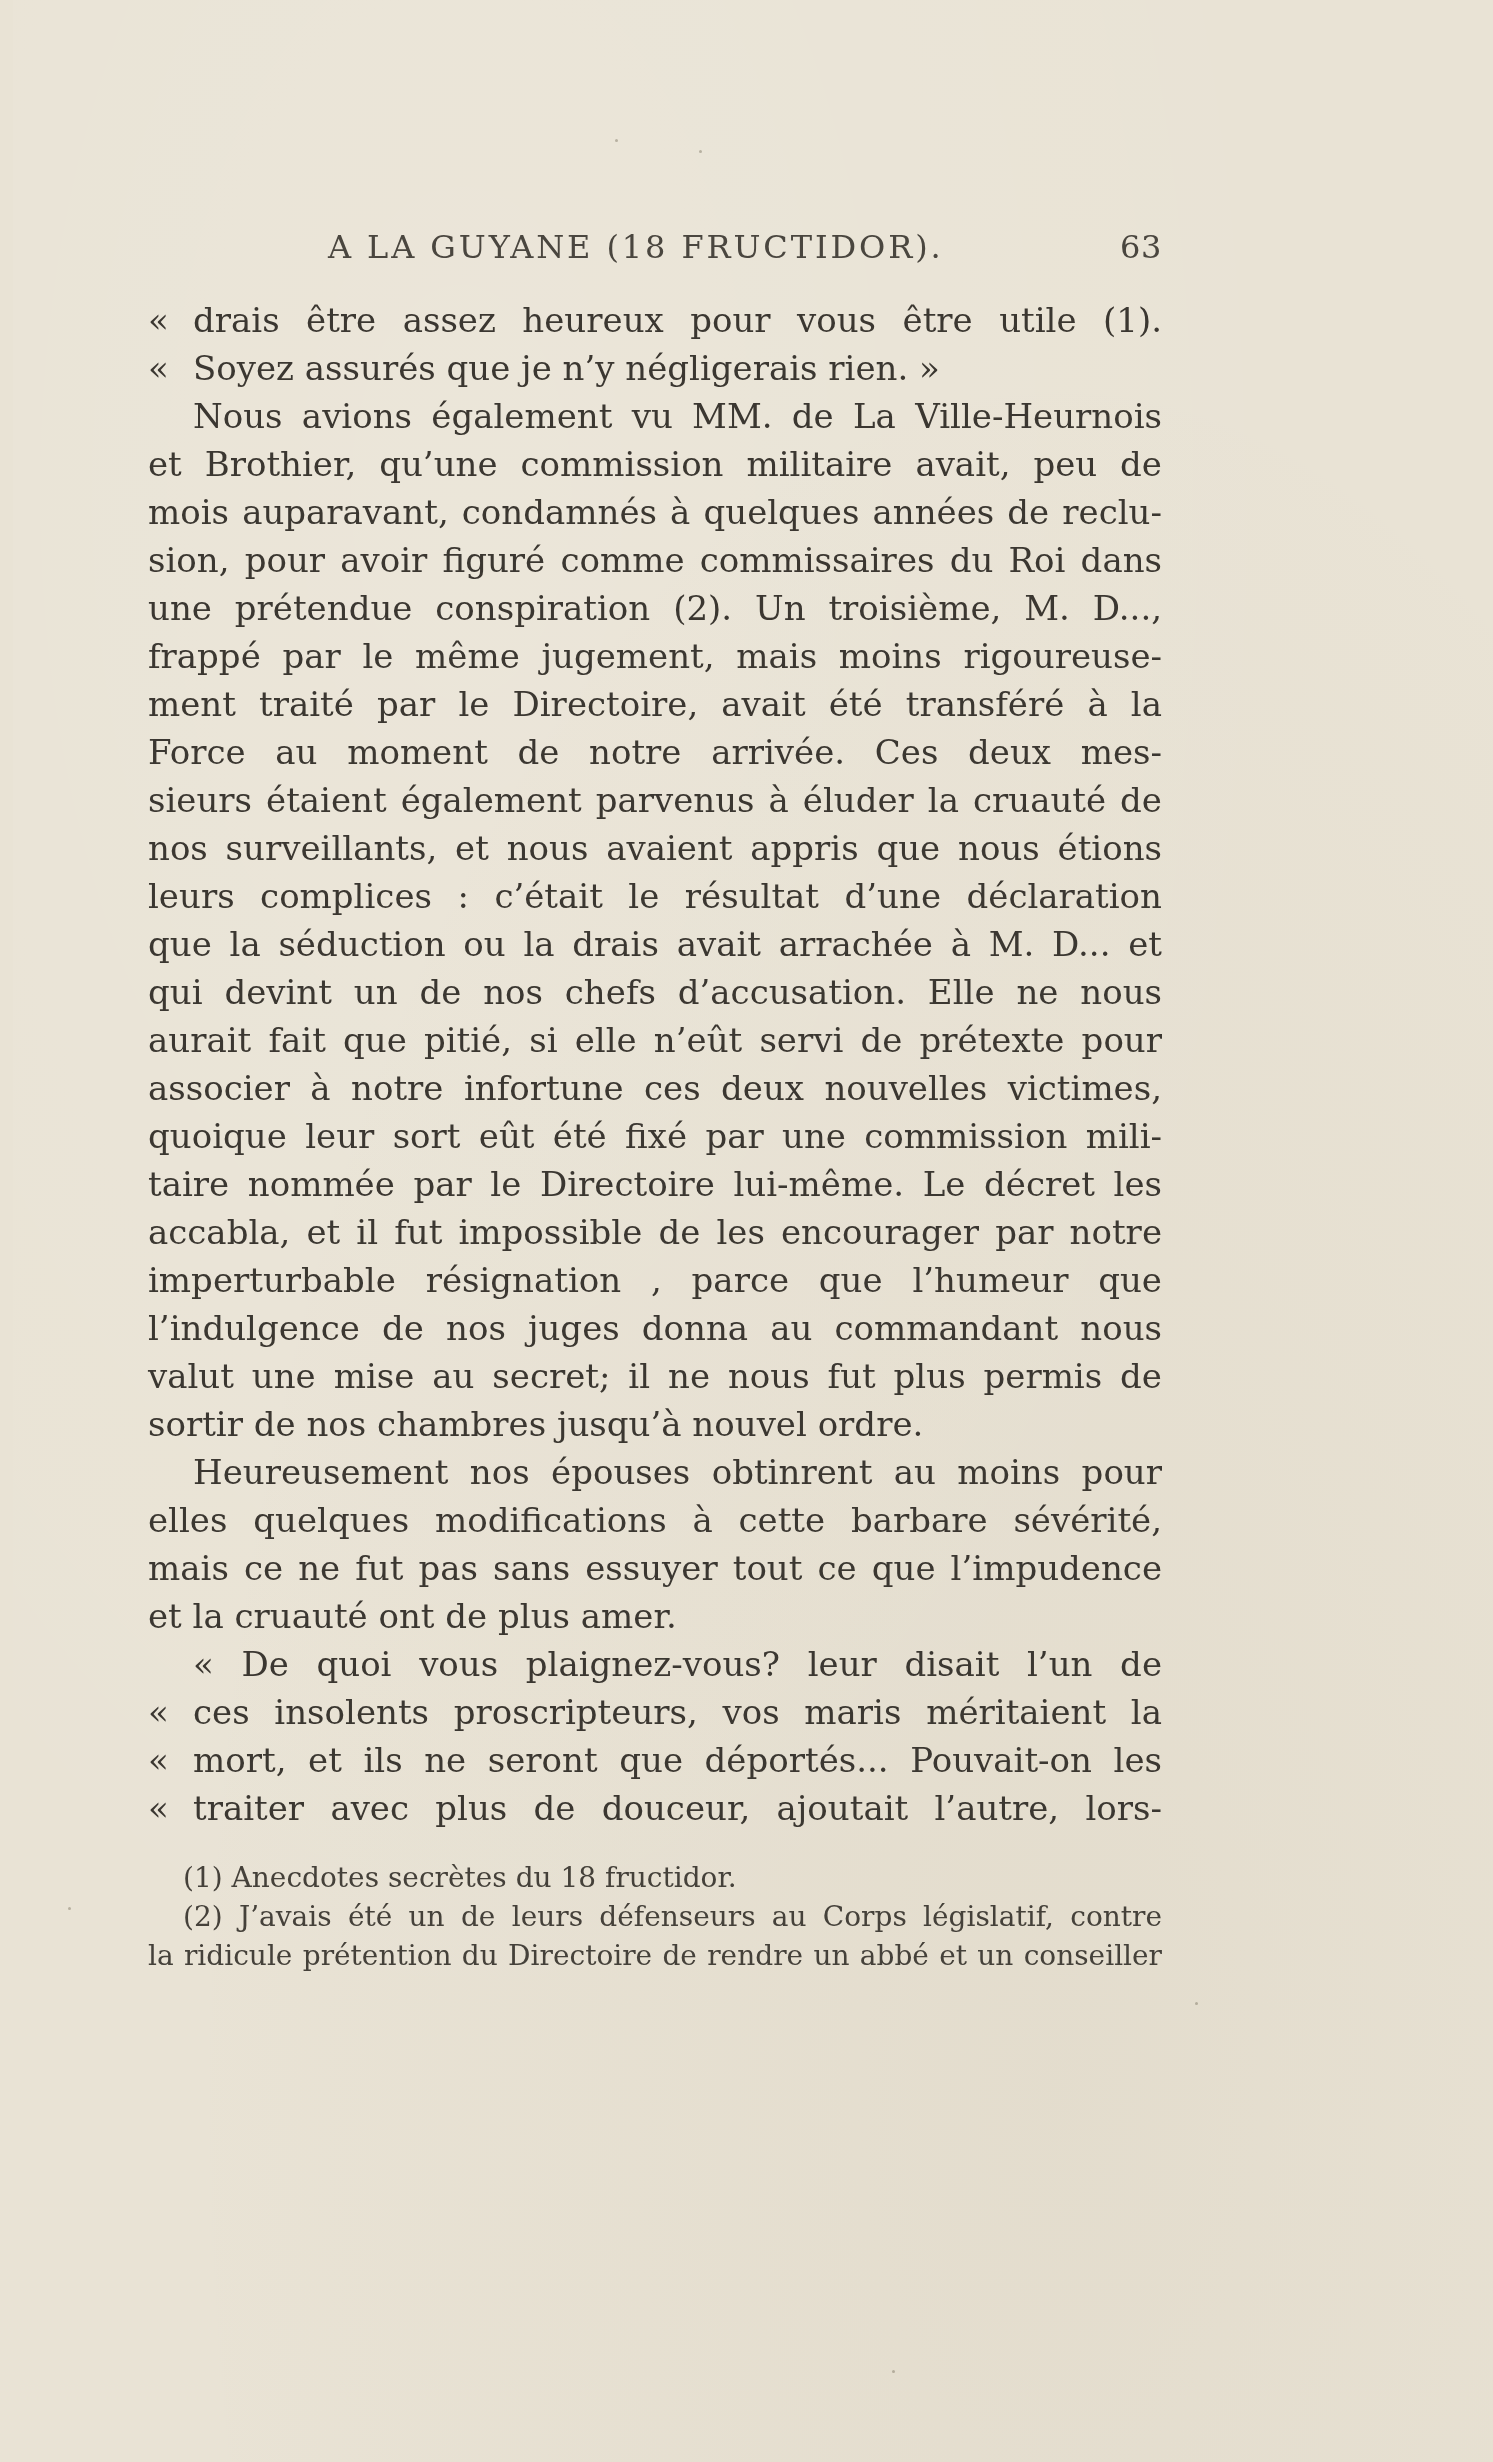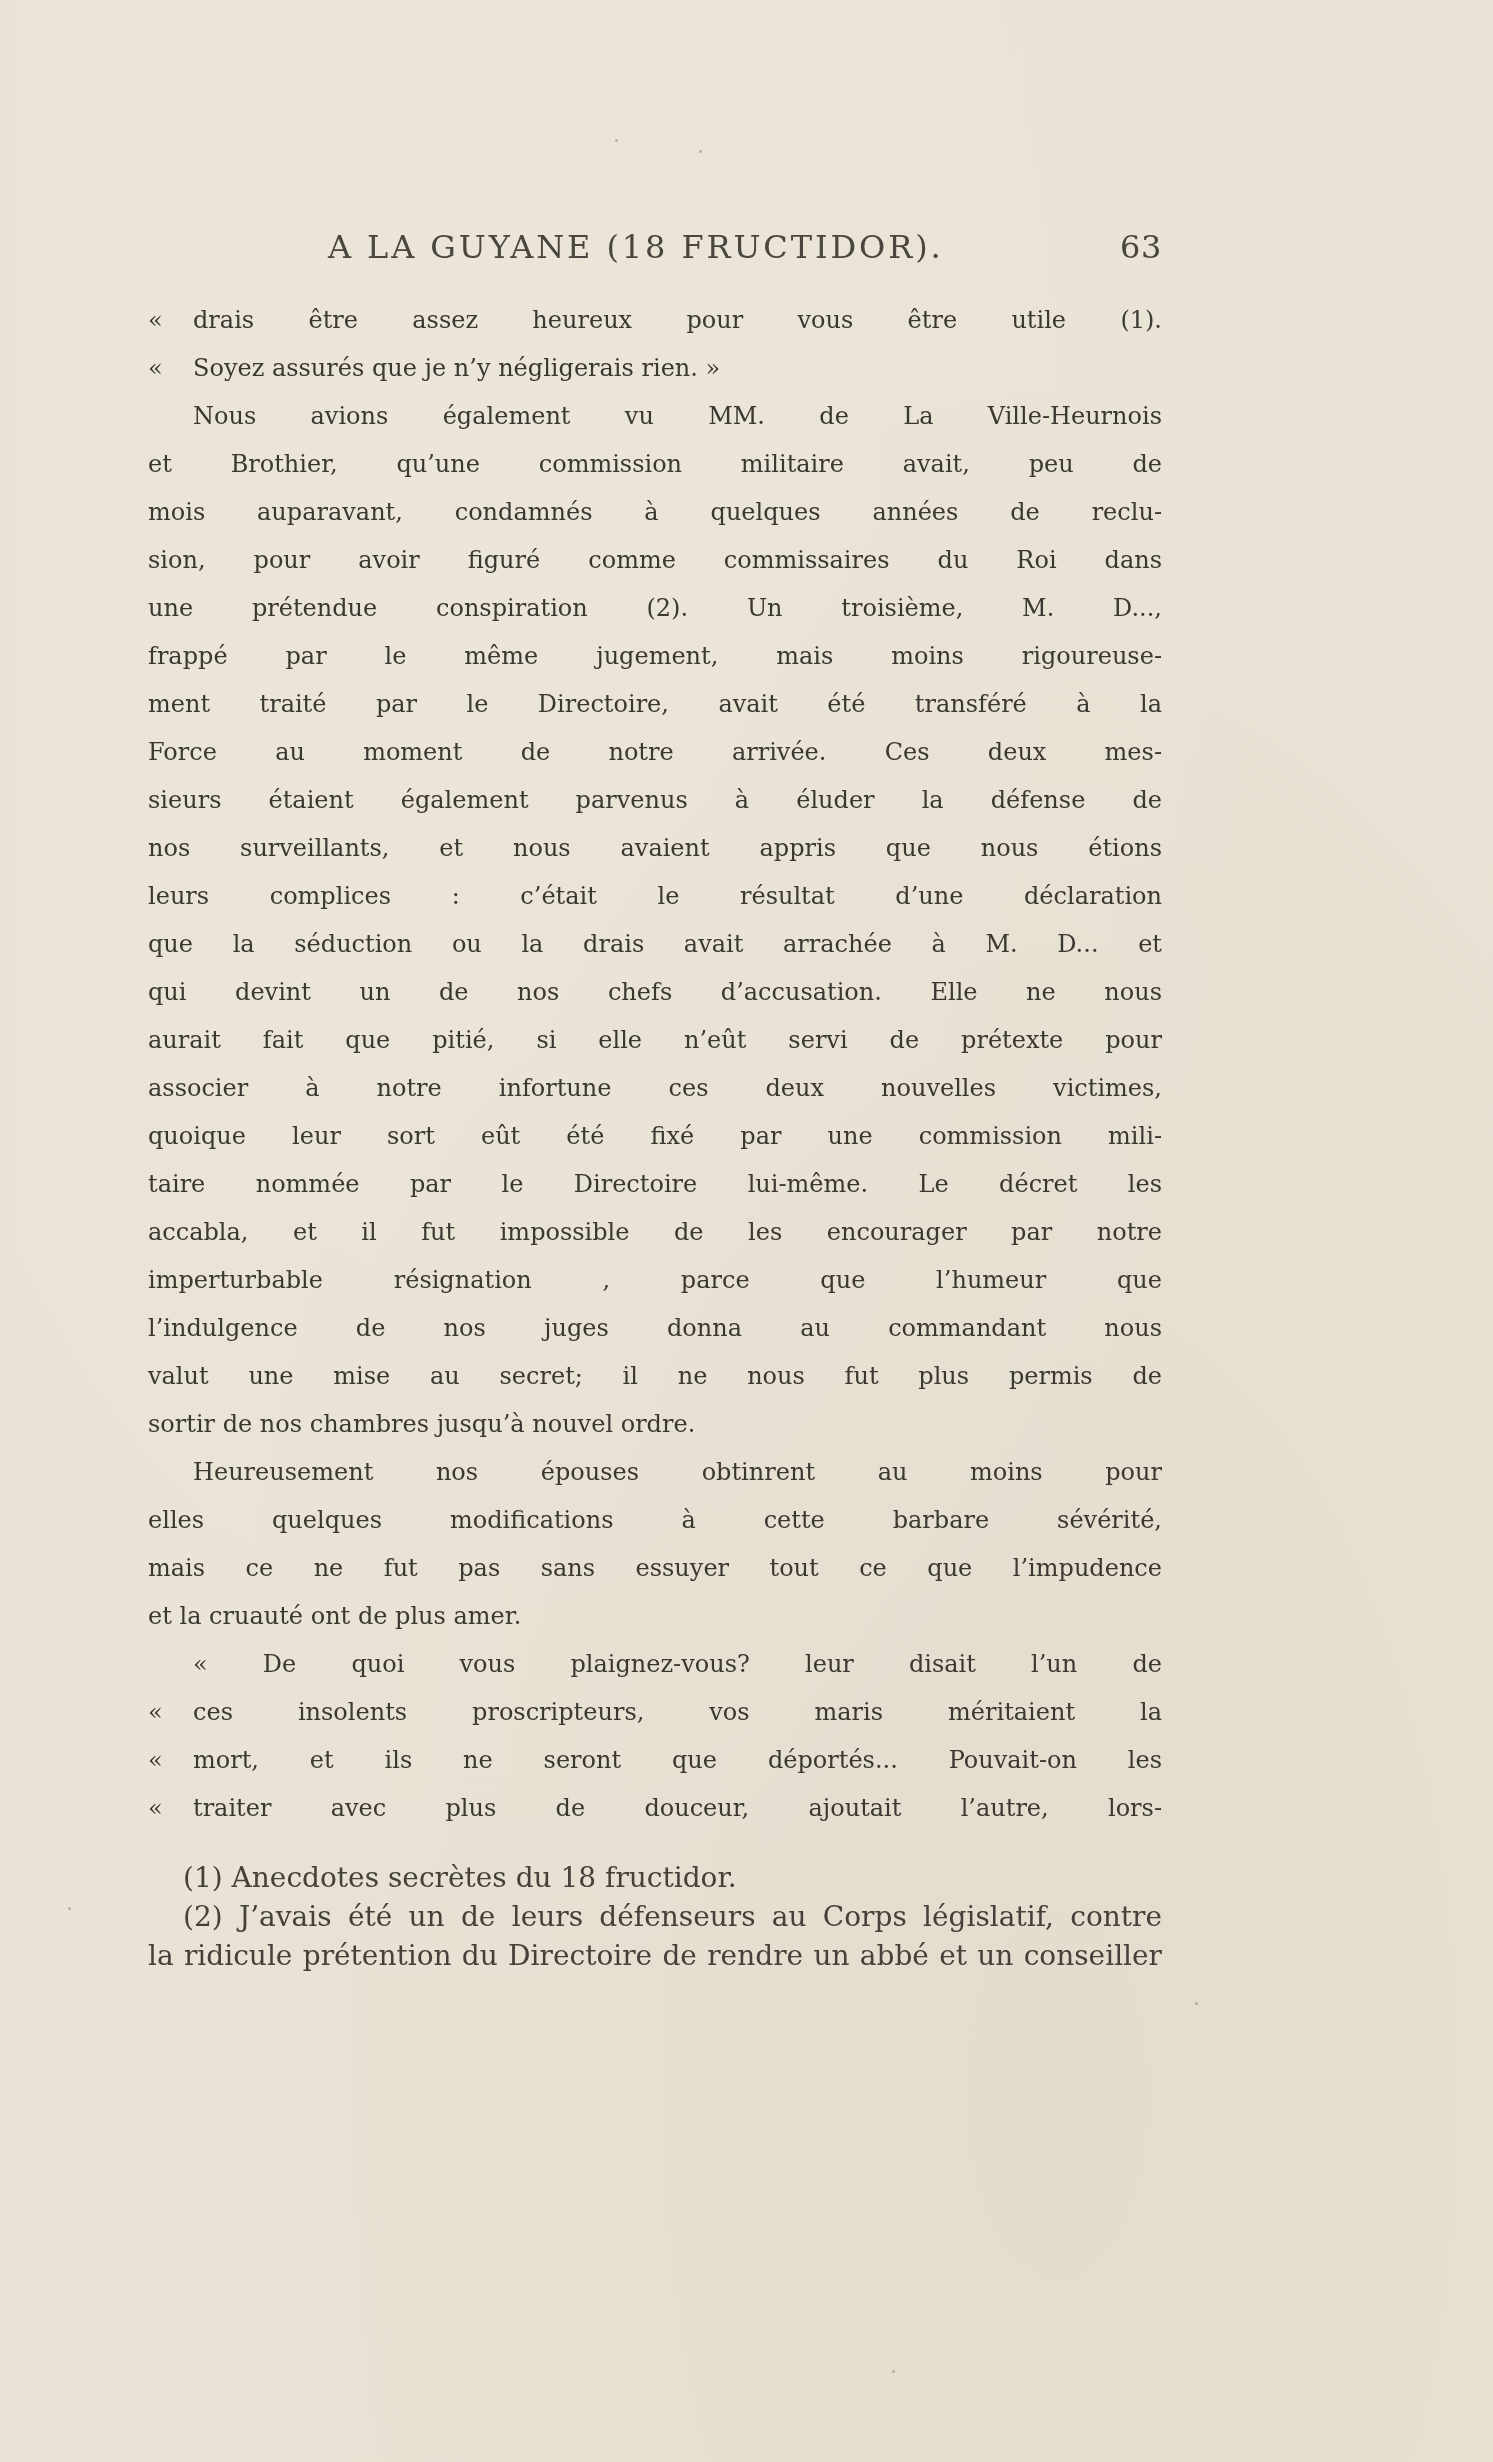--- a/index.html
+++ b/index.html
@@ -50,21 +50,21 @@
     }
     .text-block {
       position: absolute;
       left: 135px;
       top: 296px;
       width: 1014px;
     }
     .line {
       height: 48px;
       line-height: 48px;
-      font-size: 24px;
+      font-size: 34px;
       white-space: nowrap;
       text-align: justify;
       text-align-last: justify;
       color: #3b3731;
     }
     .line.last {
       text-align-last: left;
     }
     .line.indent {
       padding-left: 45px;
@@ -118,21 +118,21 @@
     <div class="line"><span class="guillemet">«</span><span>drais être assez heureux pour vous être utile (1).</span></div>
     <div class="line last"><span class="guillemet">«</span><span>Soyez assurés que je n’y négligerais rien. »</span></div>
     <div class="line indent">Nous avions également vu MM. de La Ville-Heurnois</div>
     <div class="line">et Brothier, qu’une commission militaire avait, peu de</div>
     <div class="line">mois auparavant, condamnés à quelques années de reclu-</div>
     <div class="line">sion, pour avoir figuré comme commissaires du Roi dans</div>
     <div class="line">une prétendue conspiration (2). Un troisième, M. D...,</div>
     <div class="line">frappé par le même jugement, mais moins rigoureuse-</div>
     <div class="line">ment traité par le Directoire, avait été transféré à la</div>
     <div class="line">Force au moment de notre arrivée. Ces deux mes-</div>
-    <div class="line">sieurs étaient également parvenus à éluder la défense de</div>
+    <div class="line">sieurs étaient également parvenus à éluder la cruauté de</div>
     <div class="line">nos surveillants, et nous avaient appris que nous étions</div>
     <div class="line">leurs complices : c’était le résultat d’une déclaration</div>
     <div class="line">que la séduction ou la drais avait arrachée à M. D... et</div>
     <div class="line">qui devint un de nos chefs d’accusation. Elle ne nous</div>
     <div class="line">aurait fait que pitié, si elle n’eût servi de prétexte pour</div>
     <div class="line">associer à notre infortune ces deux nouvelles victimes,</div>
     <div class="line">quoique leur sort eût été fixé par une commission mili-</div>
     <div class="line">taire nommée par le Directoire lui-même. Le décret les</div>
     <div class="line">accabla, et il fut impossible de les encourager par notre</div>
     <div class="line">imperturbable résignation , parce que l’humeur que</div>

